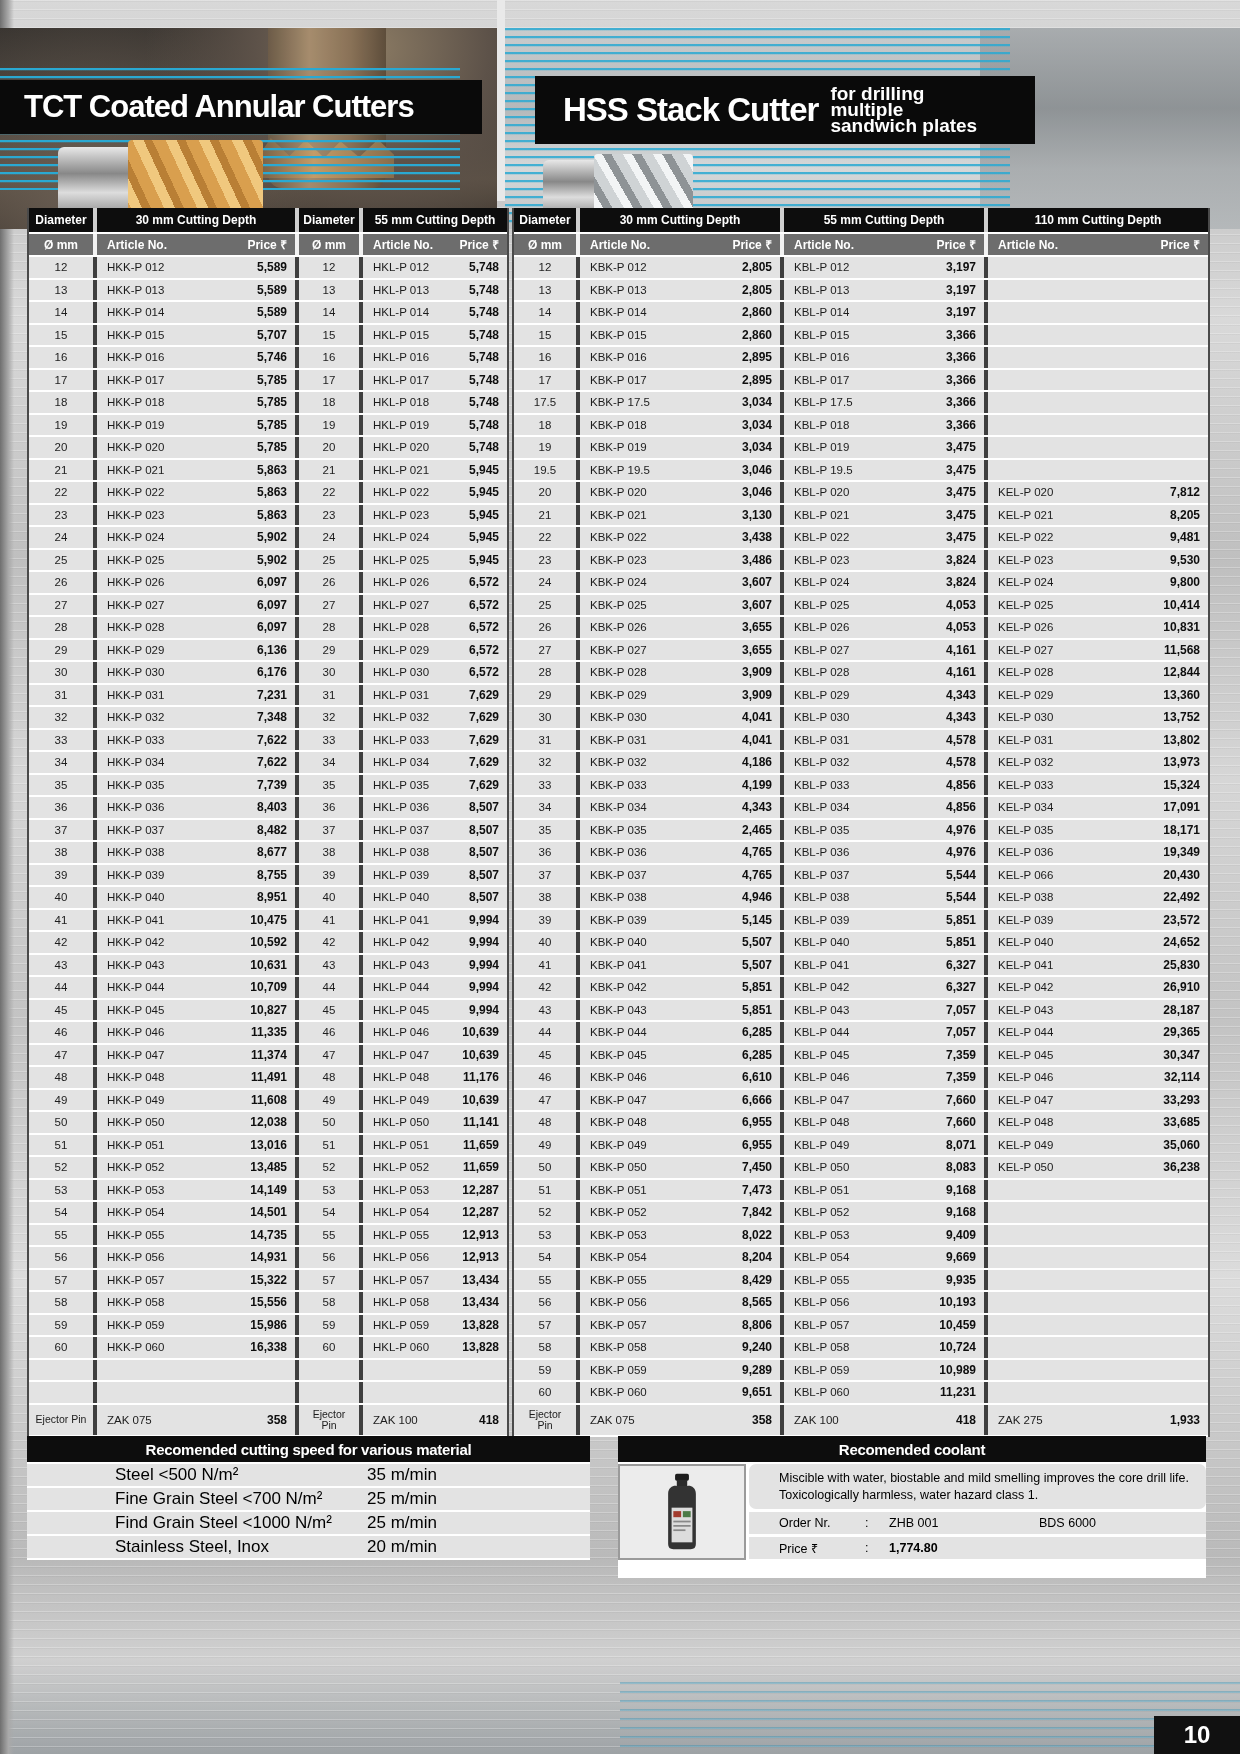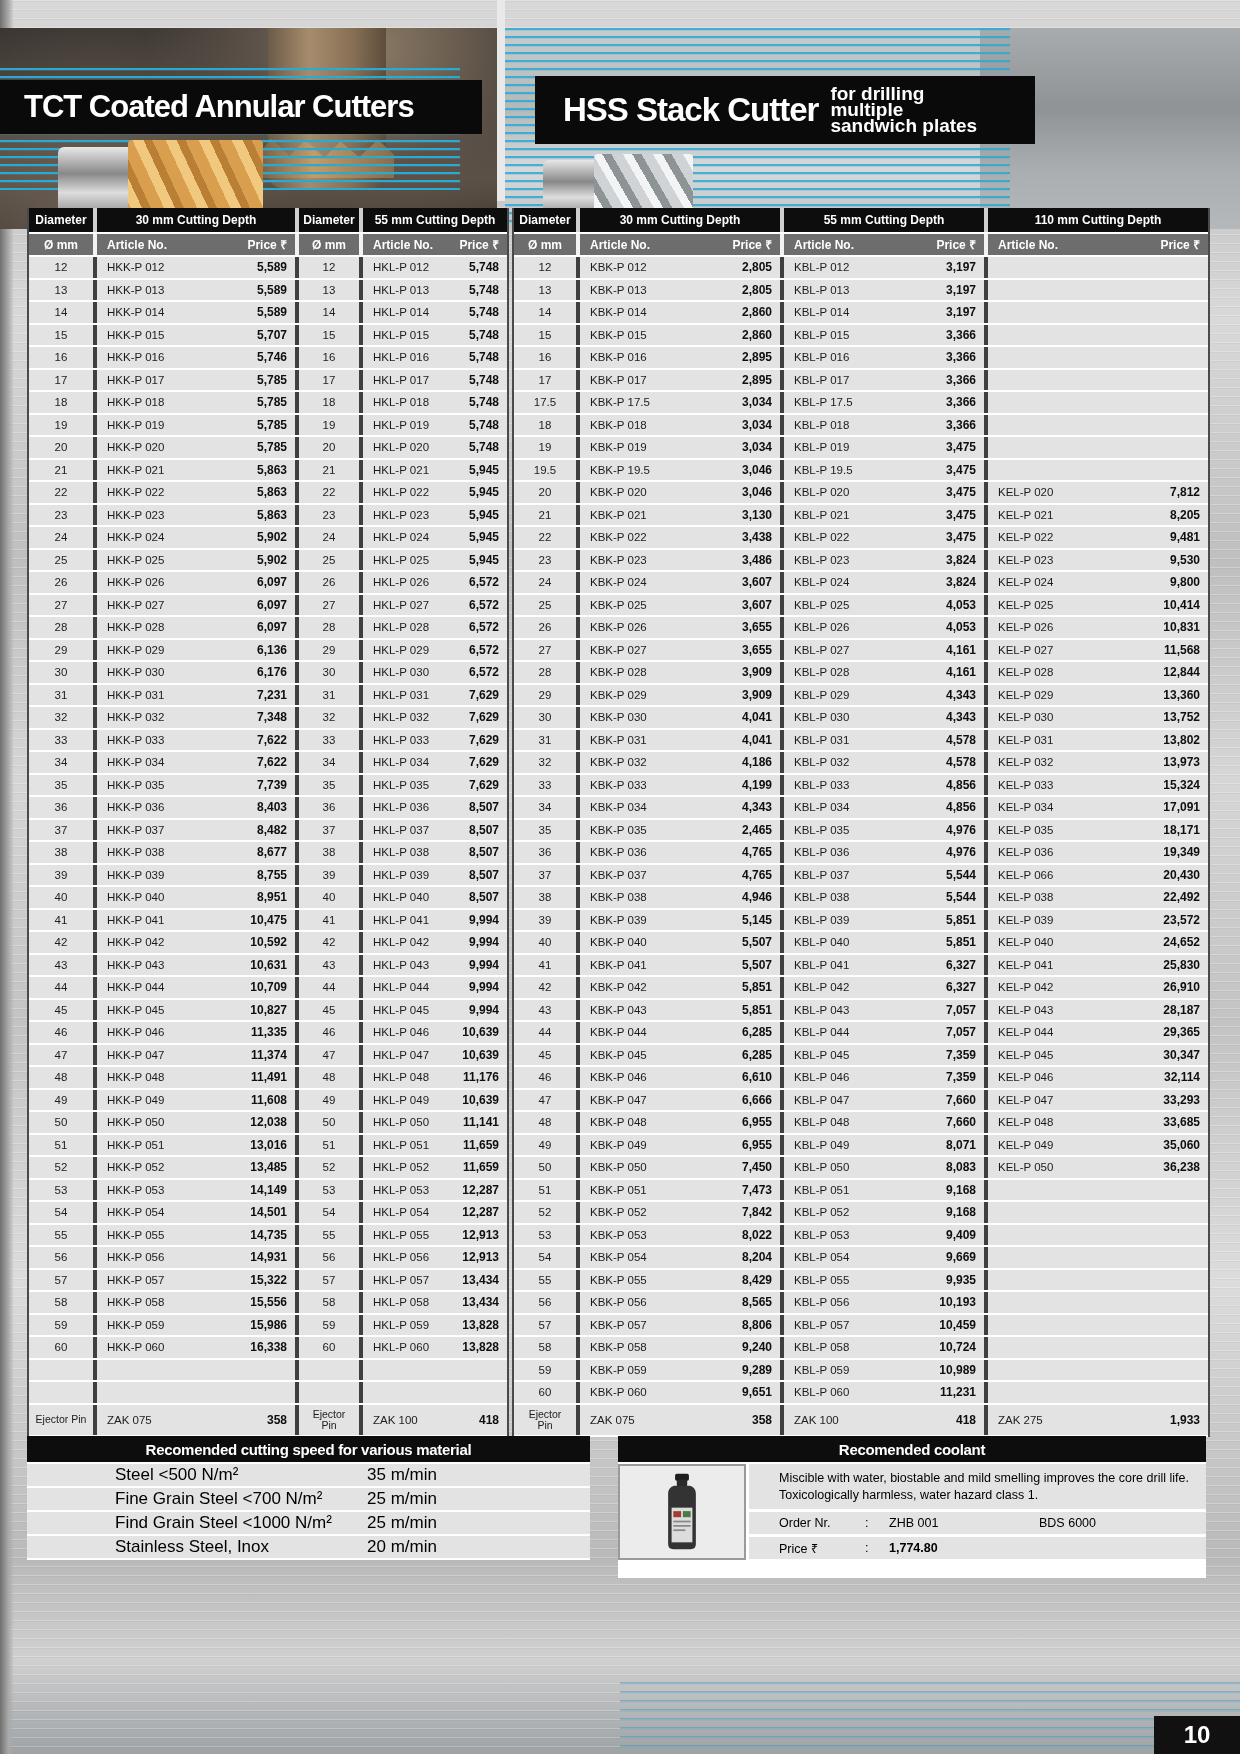--- a/index.html
+++ b/index.html
@@ -73,21 +73,21 @@
   
   .blackbar{background:#0d0d0d;color:#fff;font-weight:bold;font-size:15px;height:26px;display:flex;align-items:center;justify-content:center;letter-spacing:-.3px;}
   .speed{position:absolute;left:27px;top:1436px;width:563px;background:#fff;padding-bottom:2px;}
   .speed .s-row{position:relative;height:22px;background:#e3e3e3;margin-top:2px;font-size:17px;display:flex;align-items:center;}
   .speed .mat{margin-left:88px;}
   .speed .spd{position:absolute;left:340px;}
   .coolant{position:absolute;left:618px;top:1436px;width:588px;background:#fff;padding-bottom:18px;}
   .coolant-body{display:flex;margin-top:2px;}
   .bottle-box{width:128px;height:96px;background:#ececec;border:2px solid #9a9a9a;box-sizing:border-box;display:flex;align-items:center;justify-content:center;margin-right:3px;}
   .coolant-text{flex:1;display:flex;flex-direction:column;}
-  .coolant-text .desc{background:#e3e3e3;font-size:12.5px;line-height:17px;padding:6px 14px 5px 30px;height:34px;}
+  .coolant-text .desc{background:#e3e3e3;font-size:12.5px;line-height:17px;padding:6px 14px 5px 30px;height:34px;border-radius:7px;}
   .coolant-text .info{background:#e3e3e3;height:22px;margin-top:3px;display:flex;align-items:center;font-size:12.5px;}
   .coolant-text .info .lab{width:86px;padding-left:30px;}
   .coolant-text .info .col{width:24px;}
   .coolant-text .info .v1{width:150px;}
   .coolant-text .info .bold{font-weight:bold;}
   .pagenum{position:absolute;right:0;bottom:0;width:86px;height:38px;background:#111;color:#fff;font-weight:bold;font-size:24px;display:flex;align-items:center;justify-content:center;z-index:3;}
   .stripes-bottom{position:absolute;right:0;bottom:0;width:620px;height:72px;
     background:repeating-linear-gradient(180deg,rgba(32,140,180,.5) 0 2px,transparent 2px 9px);opacity:.7;}
   .bottle-svg{width:52px;height:82px;}
 </style>

